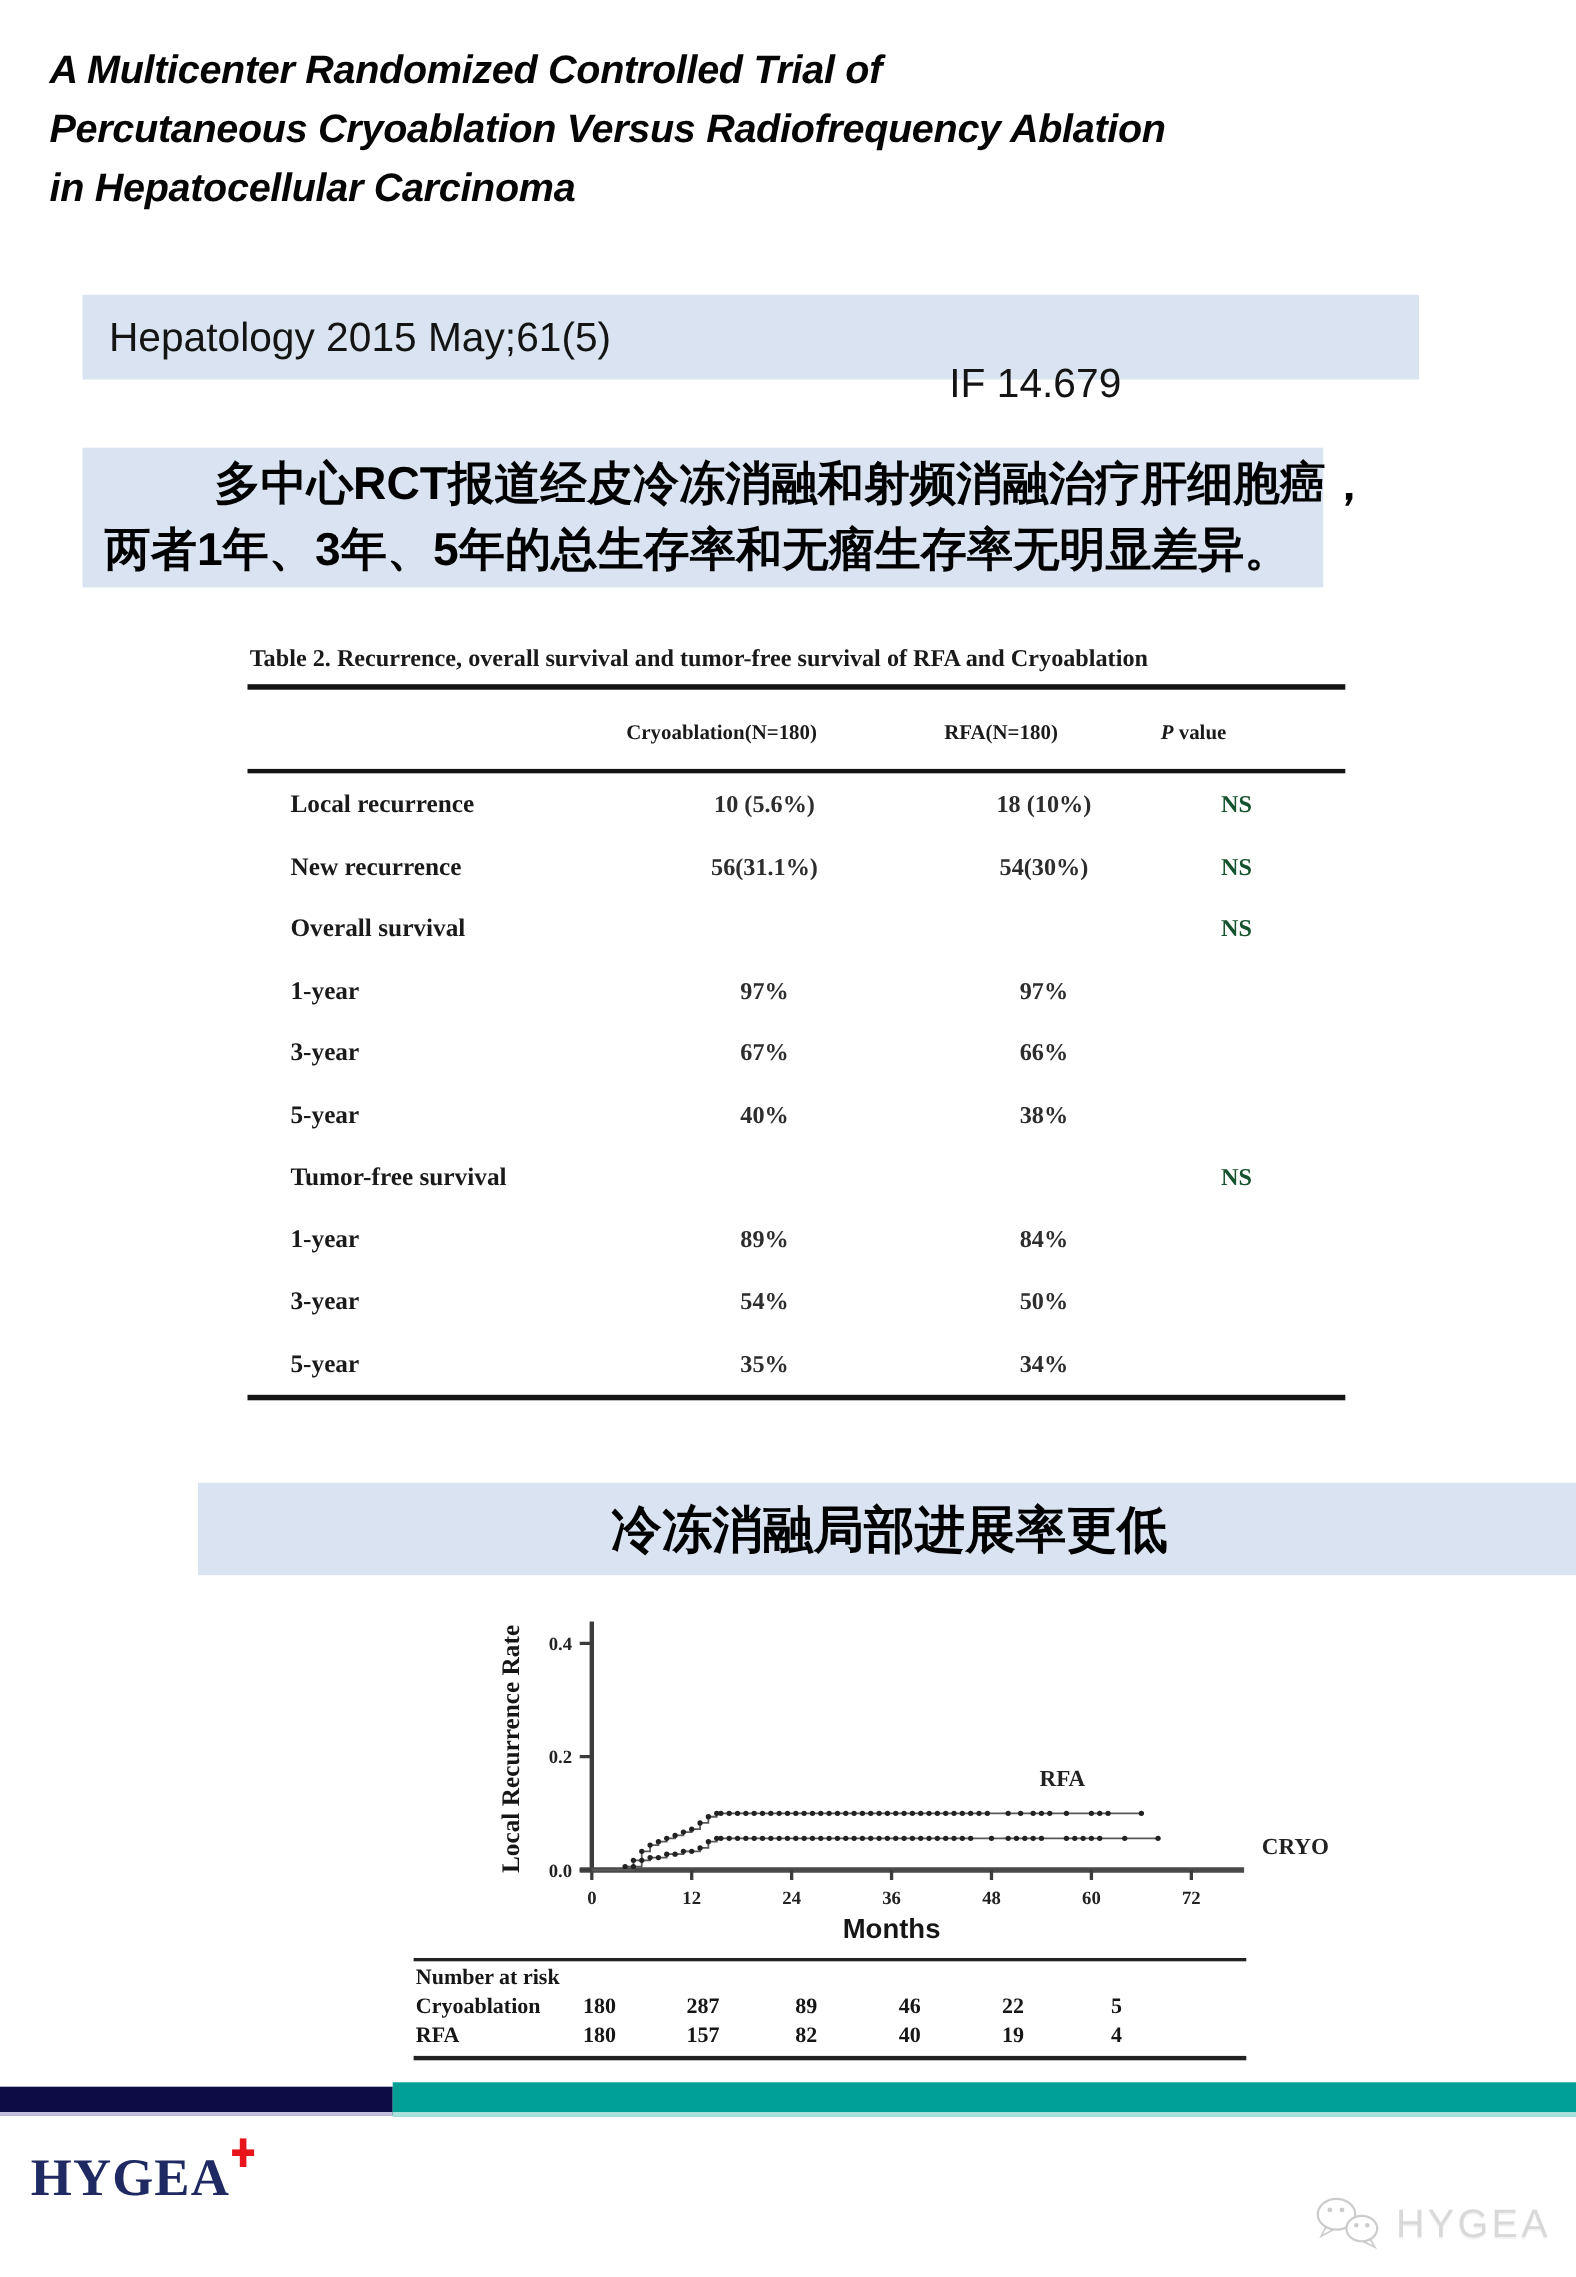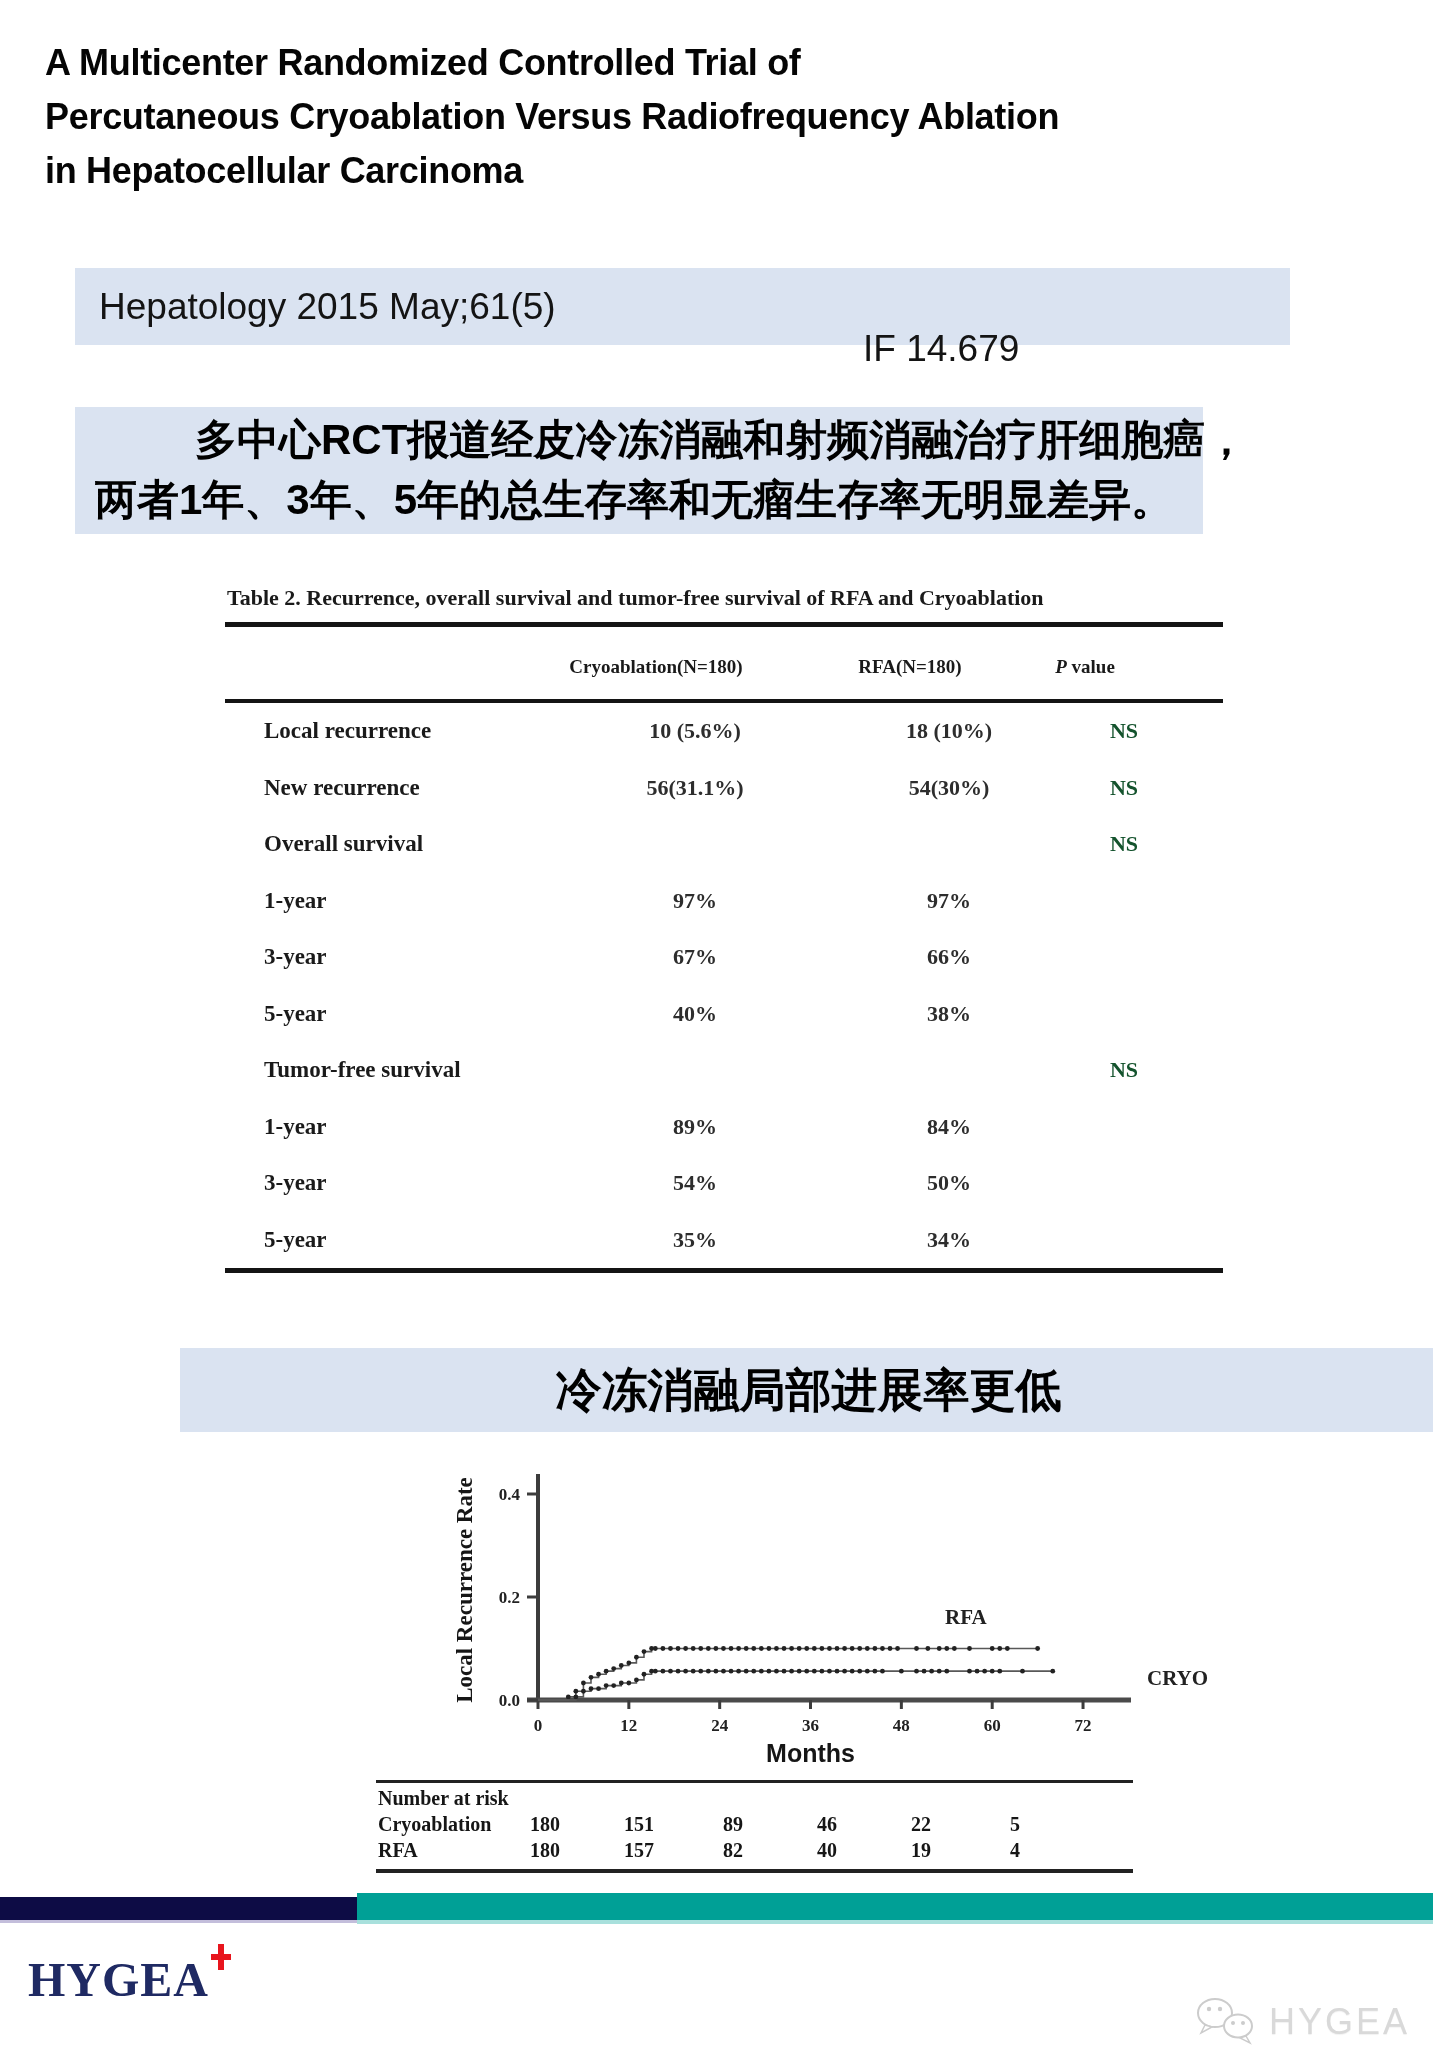--- a/index.html
+++ b/index.html
@@ -2,21 +2,21 @@
 <html><head>
 <meta charset="utf-8">
 <style>
   html,body{margin:0;padding:0;background:#fff;}
   #page{position:relative;width:1433px;height:2070px;background:#fff;overflow:hidden;
         font-family:"Liberation Sans",sans-serif;}
   .abs{position:absolute;}
 
   
   #title{left:45px;top:36px;width:1120px;font-size:36px;font-weight:bold;color:#050505;
-         line-height:54px;letter-spacing:-0.3px;}
+         line-height:54px;letter-spacing:-0.3px;font-style:italic;}
 
   
   #jbanner{left:75px;top:268px;width:1215px;height:77px;background:#dae3f1;}
   #jbanner .jcite{position:absolute;left:24px;top:50%;transform:translateY(-50%);
                   font-size:37px;color:#141414;}
   #jbanner .jif{position:absolute;left:788px;top:50%;transform:translateY(-50%);
                 font-size:37px;color:#141414;margin-top:42px;}
 
   
   #summary{left:75px;top:407px;width:1128px;height:127px;background:#dae3f1;
@@ -317,21 +317,21 @@
   </div>
   <div class="abs serieslabel" id="rfa-label">RFA</div>
   <div class="abs serieslabel" id="cryo-label">CRYO</div>
 
   <div class="abs" id="risk">
     <div class="riskhdr">Number at risk</div>
     <div id="risk-rows">
         <div class="riskrow">
           <div class="rname">Cryoablation</div>
           <div class="num">180</div>
-          <div class="num">151</div>
+          <div class="num">287</div>
           <div class="num">89</div>
           <div class="num">46</div>
           <div class="num">22</div>
           <div class="num">5</div>
         </div>
         <div class="riskrow">
           <div class="rname">RFA</div>
           <div class="num">180</div>
           <div class="num">157</div>
           <div class="num">82</div>

